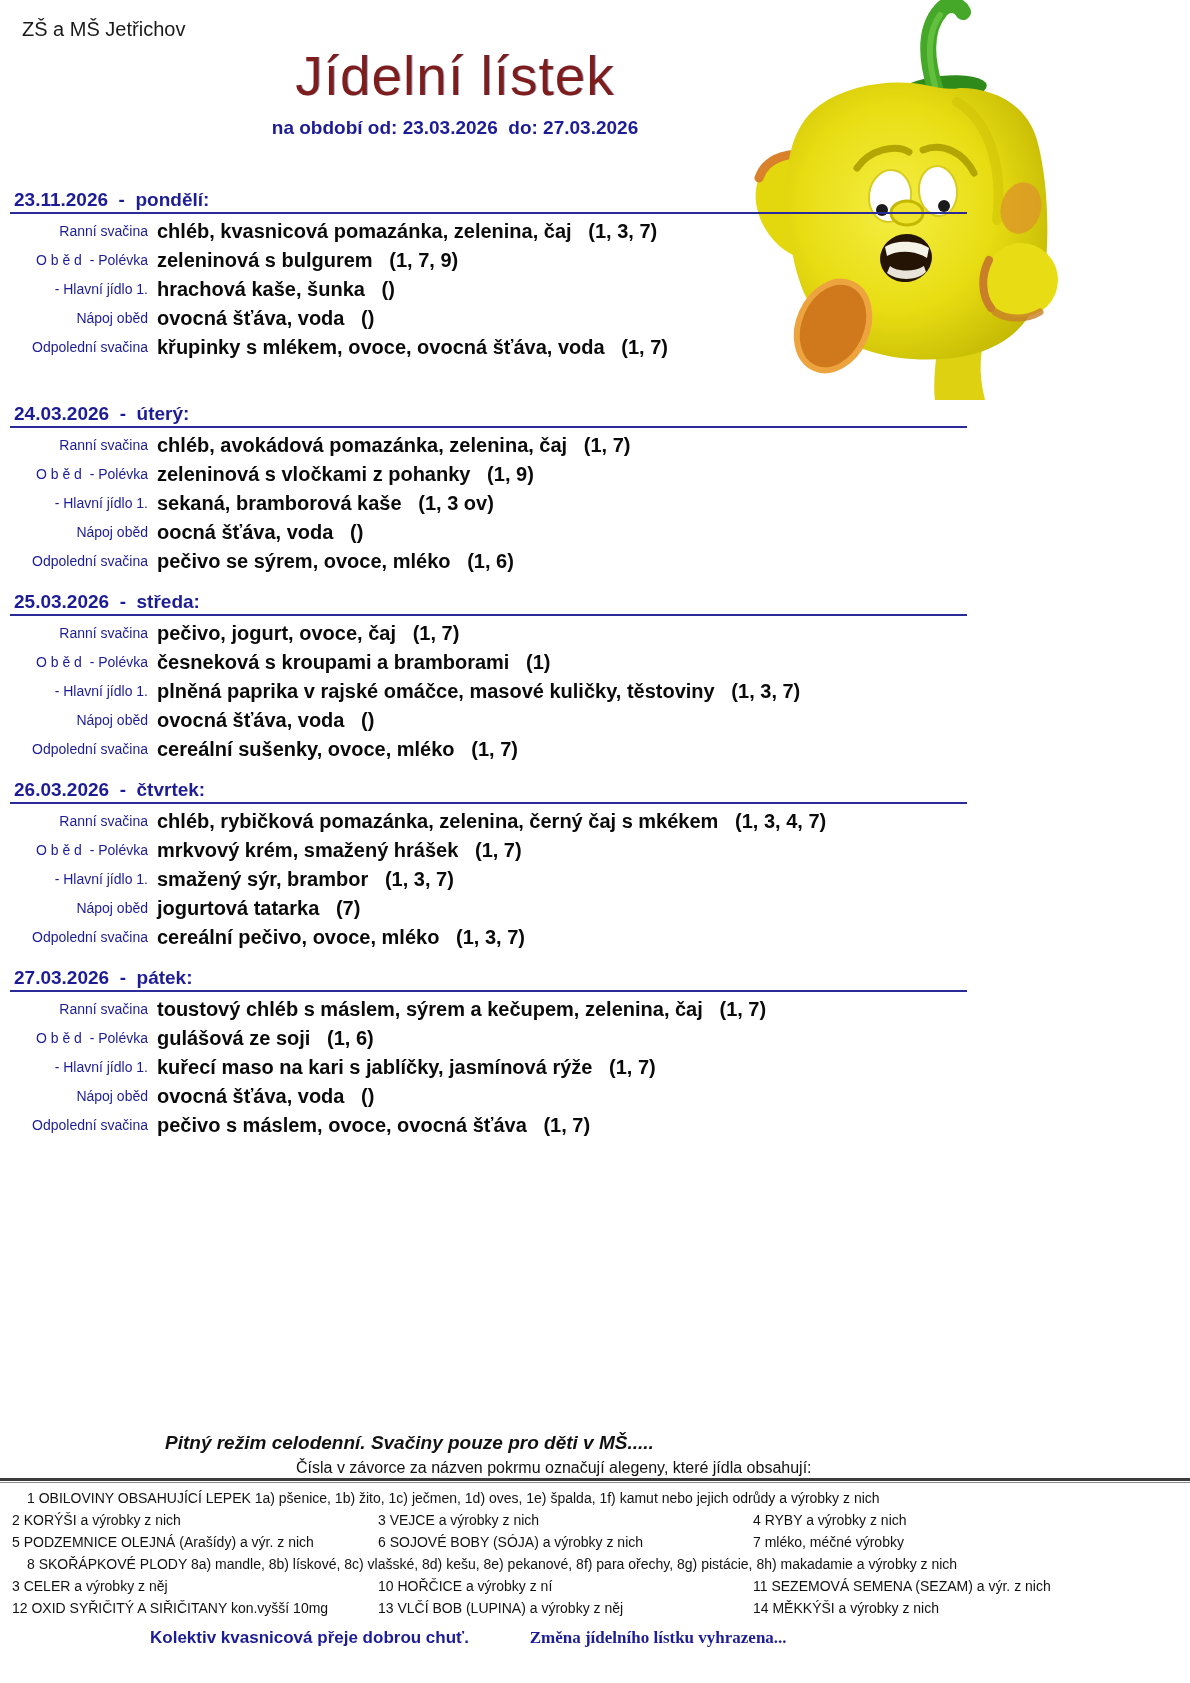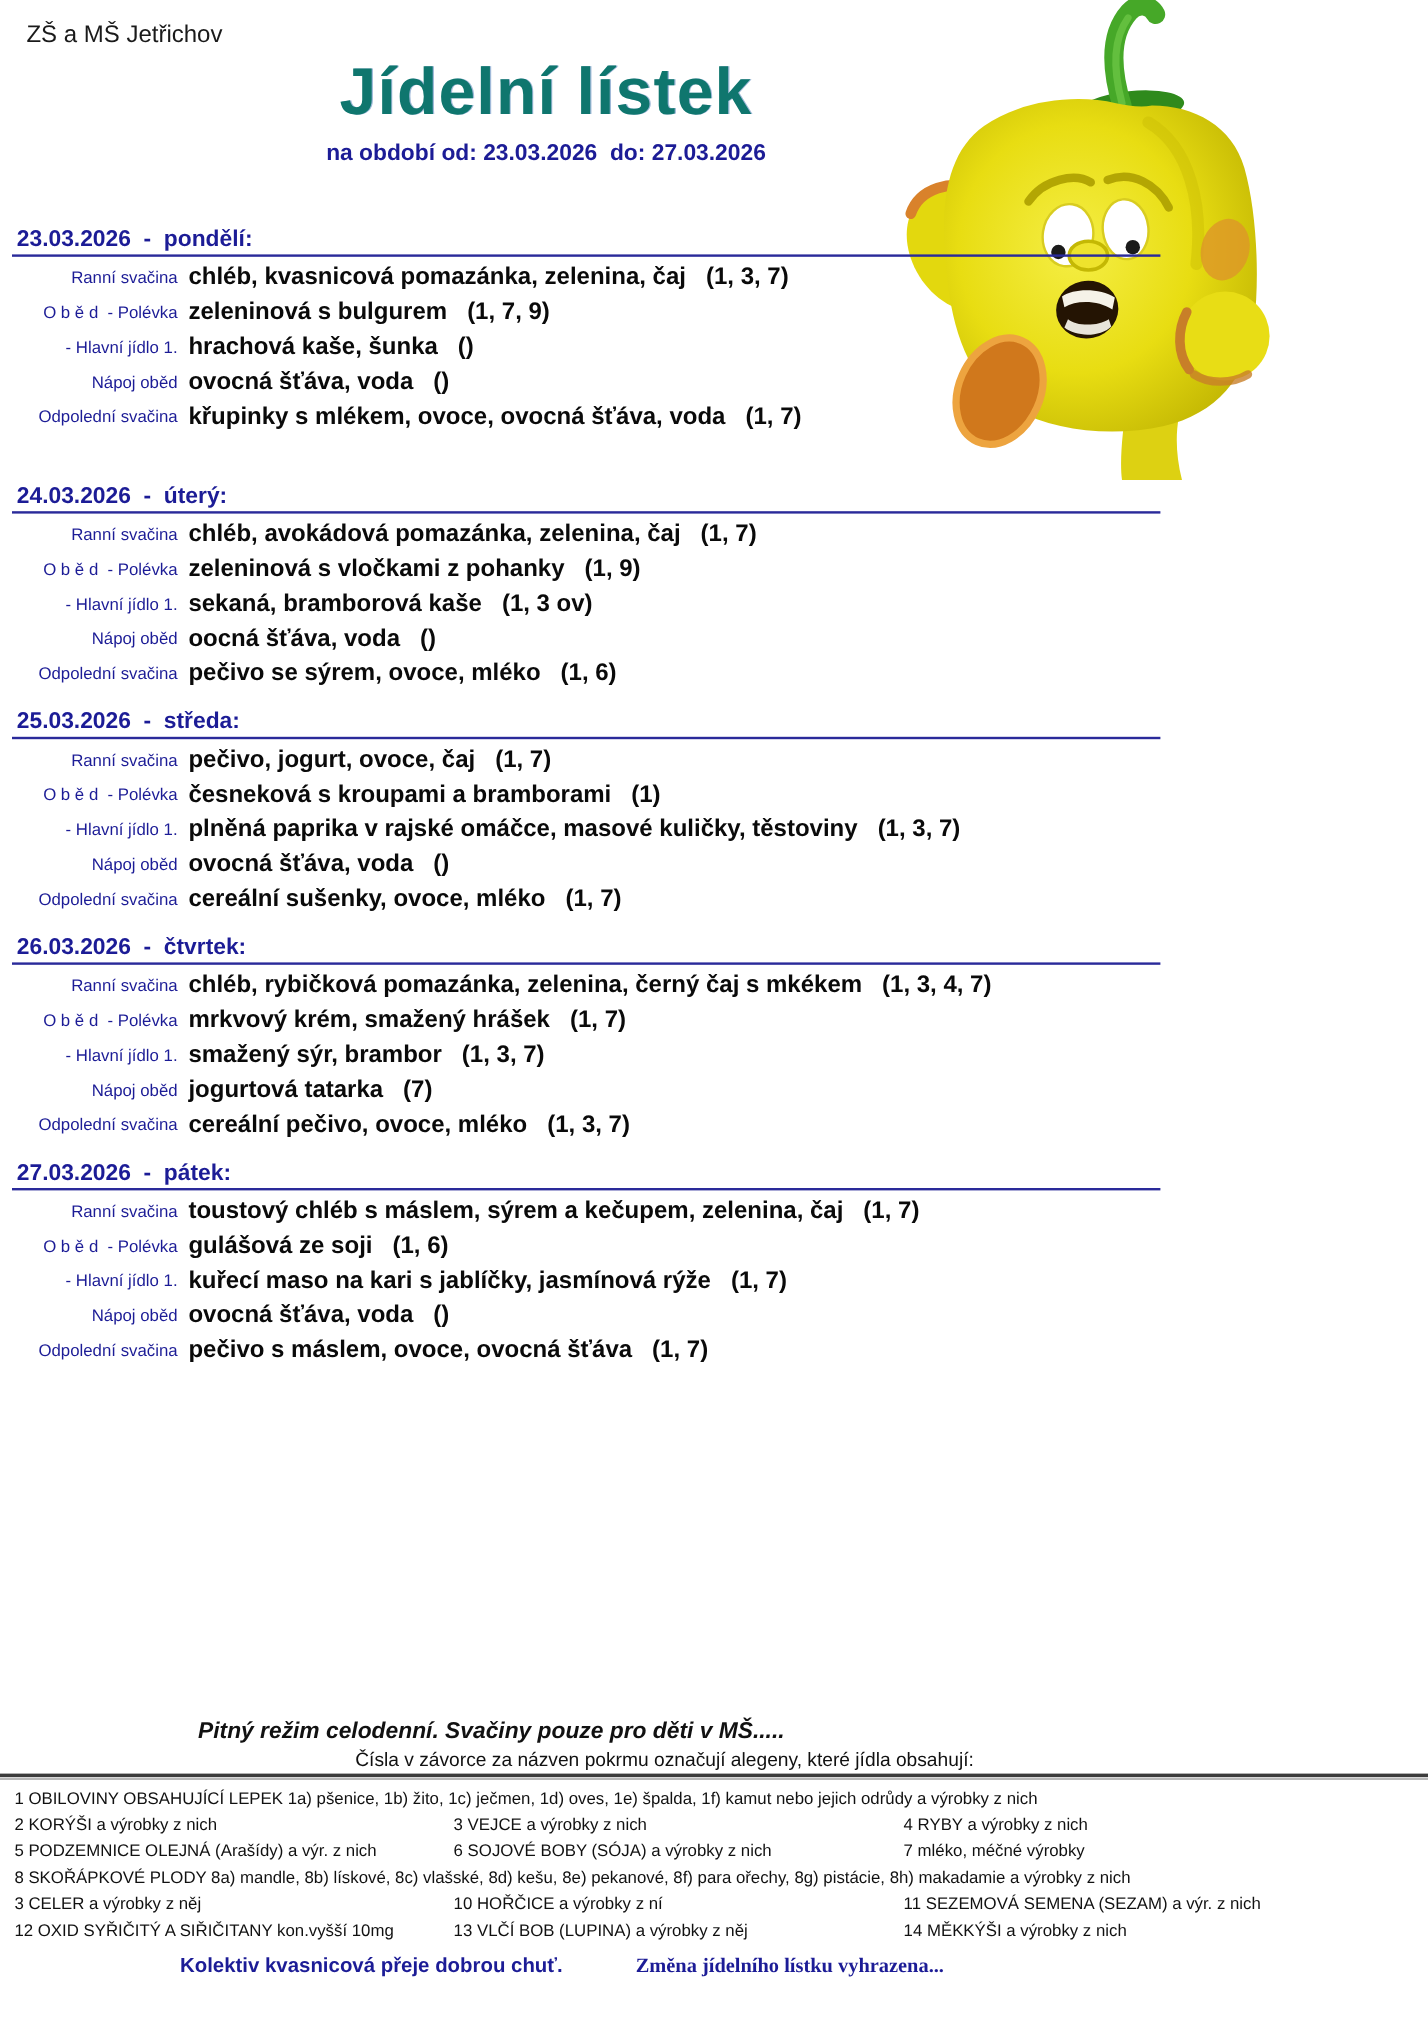--- a/index.html
+++ b/index.html
@@ -7,21 +7,21 @@
   body {
     width:1190px; height:1683px; position:relative; overflow:hidden;
     font-family:"Liberation Sans", sans-serif; color:#000;
   }
   .school-name {
     position:absolute; top:18px; left:22px;
     font-size:20px; color:#1a1a1a;
   }
   .title-wrap { position:absolute; top:44px; left:0; width:910px; text-align:center; }
   .doc-title {
-    font-size:55px; font-weight:bold; color:#0f766e; letter-spacing:1px;
+    font-size:55px; font-weight:normal; color:#7f1d1d; letter-spacing:1px;
     text-shadow:1px 0 0 #9fb9d8;
   }
   .doc-period {
     margin-top:9px; font-size:19px; font-weight:bold; color:#1c1c96; white-space:pre-wrap;
   }
   .mascot { position:absolute; top:0; left:745px; width:330px; height:400px; z-index:0; }
   .menu { position:absolute; top:188px; left:0; width:1190px; z-index:1; }
   .day { margin-bottom:14px; }
   .day.first { margin-bottom:40px; }
   .day-header {
@@ -41,21 +41,21 @@
   .note1 {
     position:absolute; top:1432px; left:165px;
     font-size:19px; font-weight:bold; font-style:italic; color:#111;
   }
   .note2 {
     position:absolute; top:1459px; left:296px; font-size:16px; color:#111;
   }
   .allergens { position:absolute; top:1478px; left:0; width:1190px; font-size:14px; color:#111; }
   .rule-thick { height:3px; background:#3c3c3c; }
   .rule-thin  { height:1px; background:#8a8a8a; margin-top:1px; margin-bottom:4px; }
-  .a-line { padding-left:12px; line-height:22px; white-space:pre; }
+  .a-line { padding-left:27px; line-height:22px; white-space:pre; }
   .a-grid {
     display:grid; grid-template-columns:366px 375px 1fr;
     padding-left:12px; line-height:22px;
   }
   .a-grid span { white-space:pre; }
   .closing { position:absolute; top:1628px; left:150px; font-size:17px; font-weight:bold; color:#1c1c96; }
   .closing .right { margin-left:56px;font-family:Liberation Serif, serif; }
 </style>
 </head>
 <body>
@@ -107,21 +107,21 @@
   <circle cx="276" cy="280" r="37" fill="#e8dd15"></circle>
   <path d="M244,260 C236,275 236,295 246,308" stroke="#c87f28" stroke-width="8" fill="none" stroke-linecap="round"></path>
   <path d="M250,312 C262,320 282,320 295,312" stroke="#c87f28" stroke-width="7" fill="none" stroke-linecap="round" opacity="0.8"></path>
 
   <ellipse cx="88" cy="326" rx="34" ry="46" fill="#d0781c" stroke="#eda43f" stroke-width="6" transform="rotate(24 88 326)"></ellipse>
 </svg>
 
 <div class="menu">
 
   <div class="day first">
-    <div class="day-header">23.03.2026  -  pondělí:</div>
+    <div class="day-header">23.11.2026  -  pondělí:</div>
     <div class="day-rule"></div>
     <div class="day-rows">
       <div class="day-row">
           <span class="row-label">Ranní svačina</span>
           <span class="row-value">chléb, kvasnicová pomazánka, zelenina, čaj   (1, 3, 7)</span>
         </div>
       <div class="day-row">
           <span class="row-label">O b ě d  - Polévka</span>
           <span class="row-value">zeleninová s bulgurem   (1, 7, 9)</span>
         </div>

